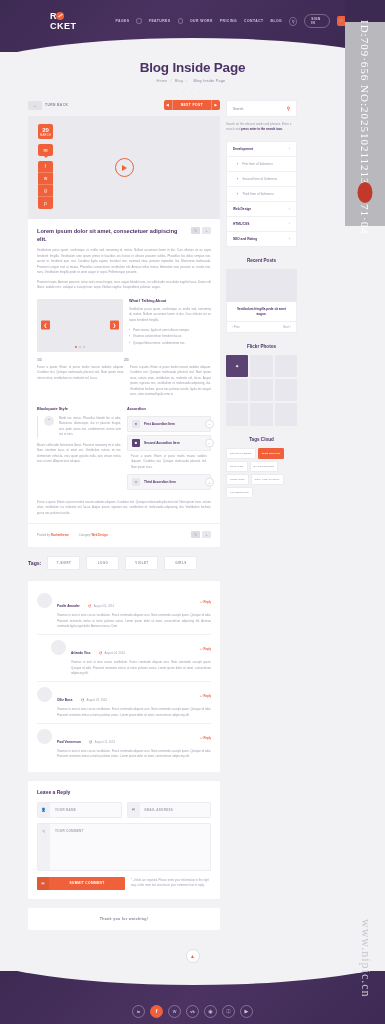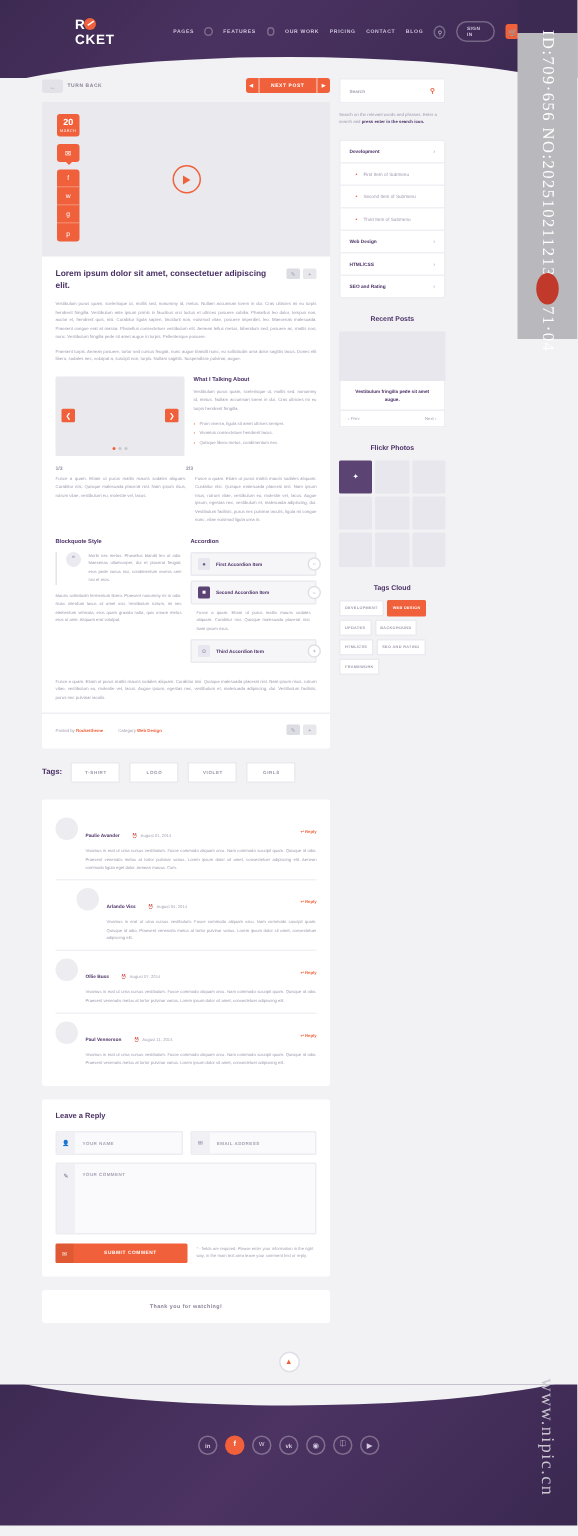--- a/index.html
+++ b/index.html
@@ -209,20 +209,27 @@
         <a>CONTACT</a>
         <a>BLOG</a>
         <span class="nav-ic">⚲</span>
         <span class="btn-login">SIGN IN</span>
         <span class="cart">🛒</span>
         <span style="color:#cfc4dd;font-size:3.2px;font-weight:bold">3</span>
       </div>
     </div>
   </div>
 
+  <div class="titlewrap">
+    <div class="ptitle">Blog Inside Page</div>
+    <div class="crumb">
+      <a style="color:#9b93a8;text-decoration:none">Home</a><span>/</span><a style="color:#9b93a8;text-decoration:none">Blog</a><span>/</span><span class="cur">Blog Inside Page</span>
+    </div>
+    <div class="dots3">· · ·</div>
+  </div>
 
   <div class="content">
 
     <div class="main">
 
       <div class="toolbar">
         <div class="turnback">
           <span class="tb-ic">←</span>
           <span class="tb-lbl">TURN BACK</span>
         </div>

